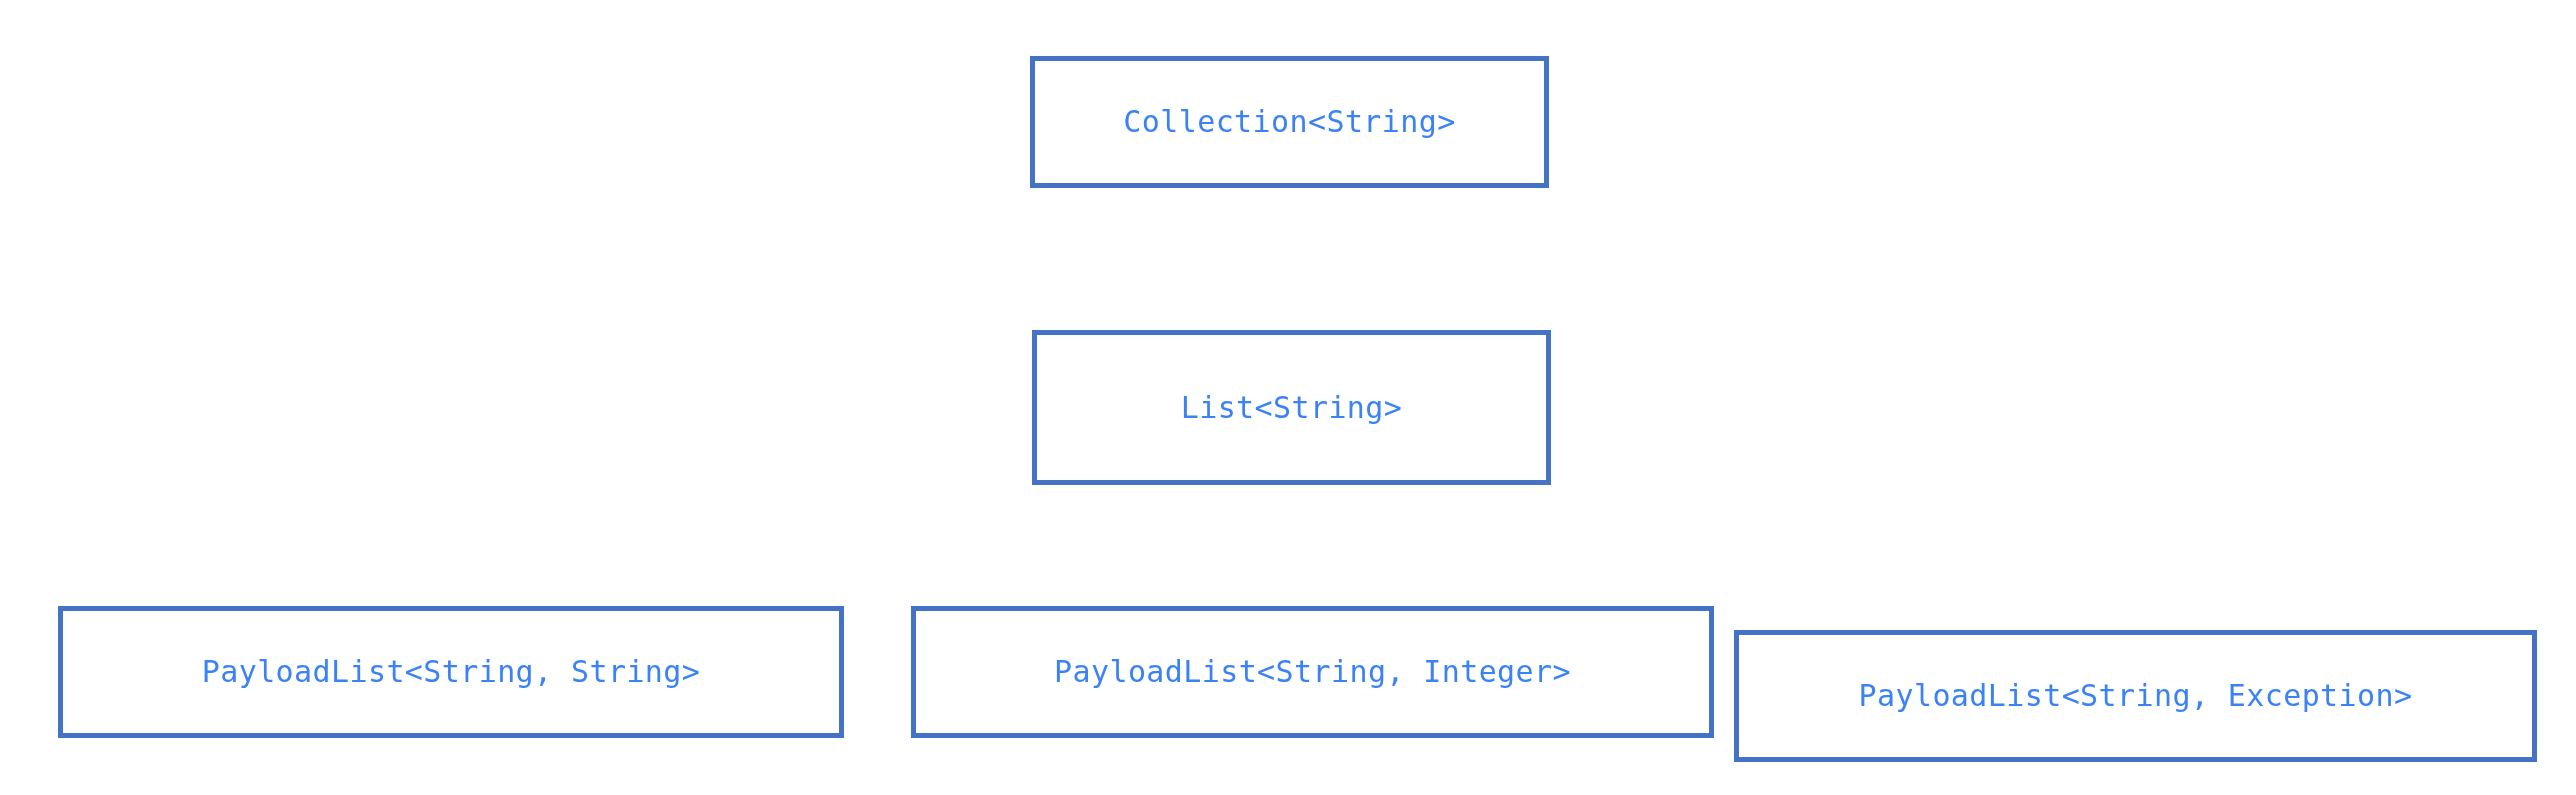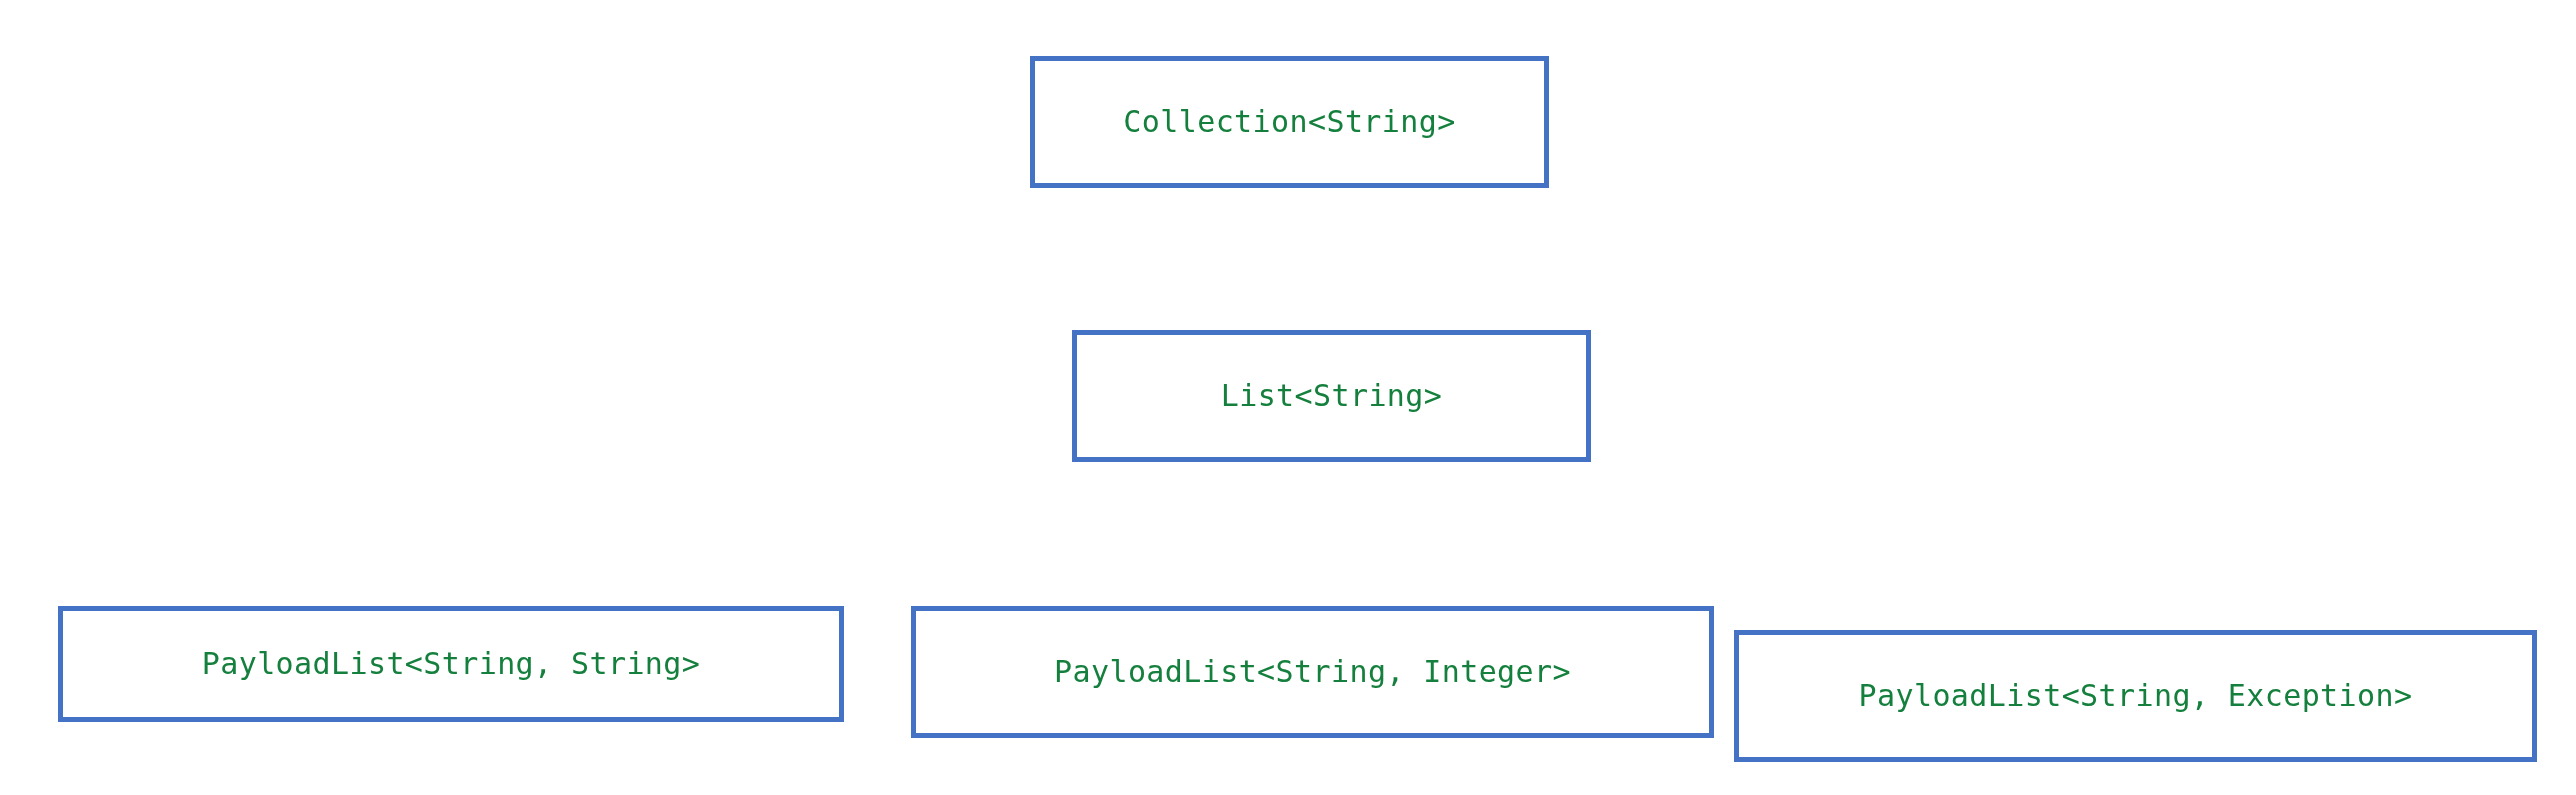--- a/index.html
+++ b/index.html
@@ -33,35 +33,35 @@
     border: 5.2px solid #4472C4;
     display: flex;
     align-items: center;
     justify-content: center;
     z-index: 2;
   }
   .uml-node-label {
     font-family: "DejaVu Sans Mono", "Liberation Mono", monospace;
     font-size: 30px;
     font-weight: 400;
-    color: #15803d;
+    color: #3b82f6;
     letter-spacing: 0.4px;
     white-space: nowrap;
     line-height: 1;
   }
 
   
   #node-collection {
     left: 1030px; top: 56px;  width: 519px;  height: 132px;
   }
   #node-list {
-    left: 1072px; top: 330px; width: 519px;  height: 132px;
+    left: 1032px; top: 330px; width: 519px;  height: 155px;
   }
   #node-payload-string {
-    left: 58px;   top: 606px; width: 786px; height: 116px;
+    left: 58px;   top: 606px; width: 786px; height: 132px;
   }
   #node-payload-integer {
     left: 885px; top: 606px; width: 803px; height: 132px; margin-left: 26px;
   }
   #node-payload-exception {
     left: 1734px; top: 606px; width: 803px; height: 132px; margin-top: 24px;
   }
 </style>
 </head>
 <body>

